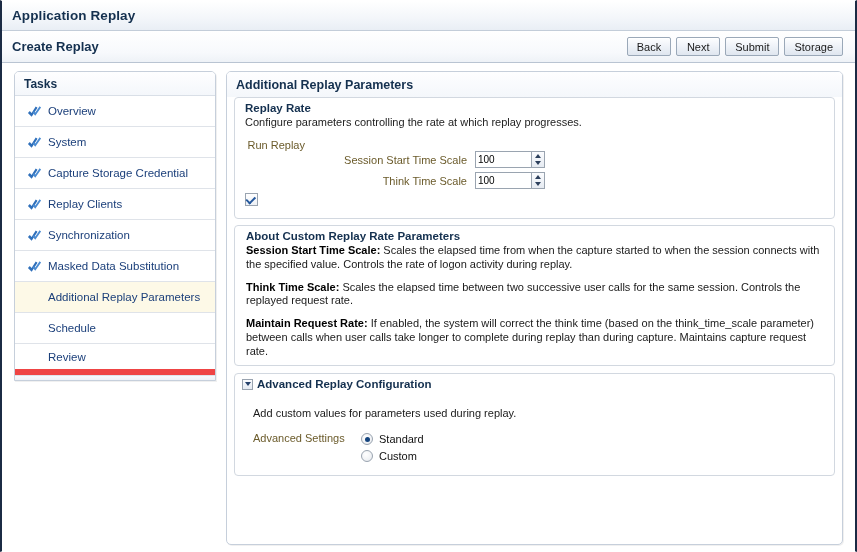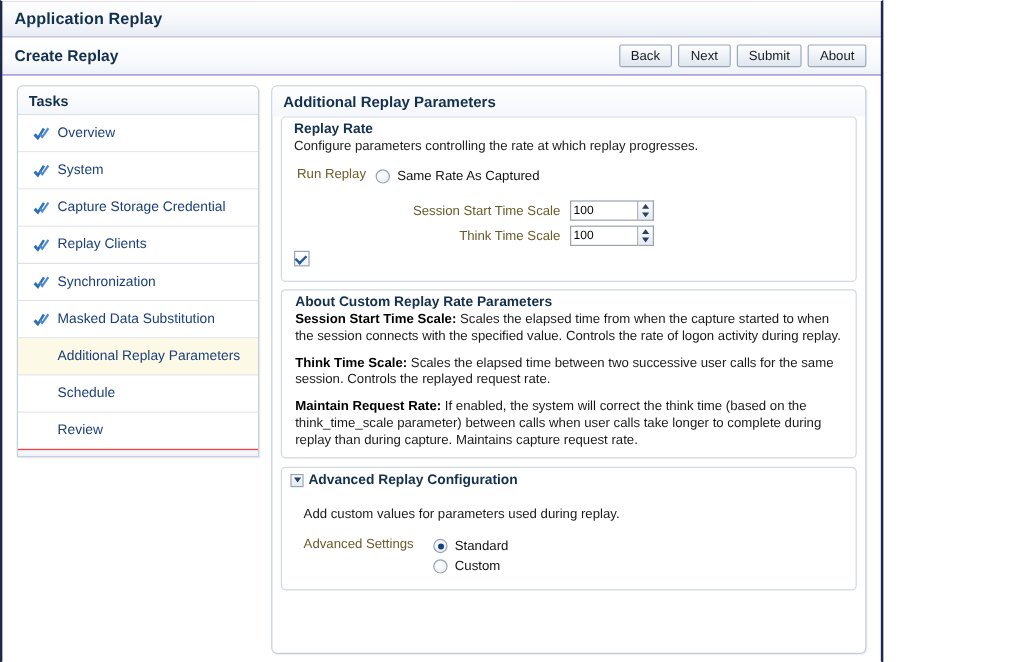--- a/index.html
+++ b/index.html
@@ -7,22 +7,22 @@
     margin: 0; padding: 0;
     width: 857px; height: 552px;
     background: #ffffff;
     font-family: "Liberation Sans", sans-serif;
     font-size: 11px;
     color: #000000;
     overflow: hidden;
   }
   #page {
     position: relative;
-    width: 736px; height: 552px;
-    background: #6d28d9;
+    width: 857px; height: 552px;
+    background: #14b8a6;
     border-left: 2px solid #1b2b44;
     border-right: 2px solid #1b2b44;
     border-bottom: 1px solid #c8cdd4;
     border-top: 1px solid #ffffff;
   }
 
   
   .app-title-bar {
     height: 30px;
     background: linear-gradient(to bottom, #ffffff 0%, #f3f6fa 60%, #e9eef5 100%);
@@ -87,21 +87,21 @@
   .tasks-header-label { font-size: 12px; font-weight: bold; color: #14304f; }
   .tasks-list { padding: 0; margin: 0; list-style: none; }
   .task-item {
     height: 31px;
     display: flex; align-items: center;
     border-bottom: 1px solid #dfe3e9;
     padding-left: 12px;
     cursor: pointer;
     background: #ffffff;
   }
-  .task-item:last-child { border-bottom: 1px solid #ef4444; }
+  .task-item:last-child { border-bottom: 6px solid #ef4444; }
   .task-item.selected { background: #fdf9e7; }
   .task-item .check-icon {
     width: 15px; height: 13px; margin-right: 6px;
     flex: 0 0 auto;
     display: inline-block;
   }
   .task-item .indent { width: 21px; flex: 0 0 auto; }
   .task-label { font-size: 11.5px; color: #1b3f7a; }
   .task-item.selected .task-label { color: #1b3f7a; }
   .tasks-footer {
@@ -163,21 +163,21 @@
     flex: 0 0 auto; position: relative;
     cursor: pointer;
   }
   .radio.checked::after {
     content: ""; position: absolute;
     left: 2.5px; top: 2.5px; width: 5px; height: 5px;
     border-radius: 50%; background: #14447e;
   }
   .radio-text { font-size: 11px; color: #111; }
 
-  .scale-rows { margin-top: 12px; }
+  .scale-rows { margin-top: 0; }
   .scale-row {
     display: flex; align-items: center; justify-content: flex-start;
     margin-bottom: 4px;
   }
   .scale-label {
     width: 230px; text-align: right; padding-right: 8px;
     font-size: 11px; color: #6b5b2b;
   }
   .spinner { display: flex; align-items: stretch; }
   .spin-input {
@@ -262,21 +262,21 @@
   <div class="app-title-bar">
     <span class="app-title">Application Replay</span>
   </div>
 
   <div class="page-title-bar">
     <span class="page-title">Create Replay</span>
     <div class="btn-group" id="btn-group">
         <div class="wiz-btn">Back</div>
         <div class="wiz-btn">Next</div>
         <div class="wiz-btn">Submit</div>
-        <div class="wiz-btn">About</div>
+        <div class="wiz-btn">Storage</div>
       </div>
   </div>
 
   <div class="content">
 
     <div class="tasks-panel">
       <div class="tasks-header">
         <span class="tasks-header-label">Tasks</span>
       </div>
       <ul class="tasks-list" id="tasks-list">
@@ -346,24 +346,20 @@
       <div class="main-body">
 
         <div class="section">
           <div class="section-title">Replay Rate</div>
           <div class="section-desc">Configure parameters controlling the rate at which replay progresses.</div>
 
           <div class="replay-rate-body">
             <div class="form-row">
               <div class="field-label" style="width:60px">Run Replay</div>
               <div class="radio-col" id="run-replay-radios">
-                  <div class="radio-line">
-                    <span class="radio"></span>
-                    <span class="radio-text">Same Rate As Captured</span>
-                  </div>
                 </div>
             </div>
 
             <div class="scale-rows" id="scale-rows">
                 <div class="scale-row">
                   <div class="scale-label">Session Start Time Scale</div>
                   <div class="spinner">
                     <input class="spin-input" type="text" value="100" style="">
                     <div class="spin-btns">
                       <span class="arw up"></span>

